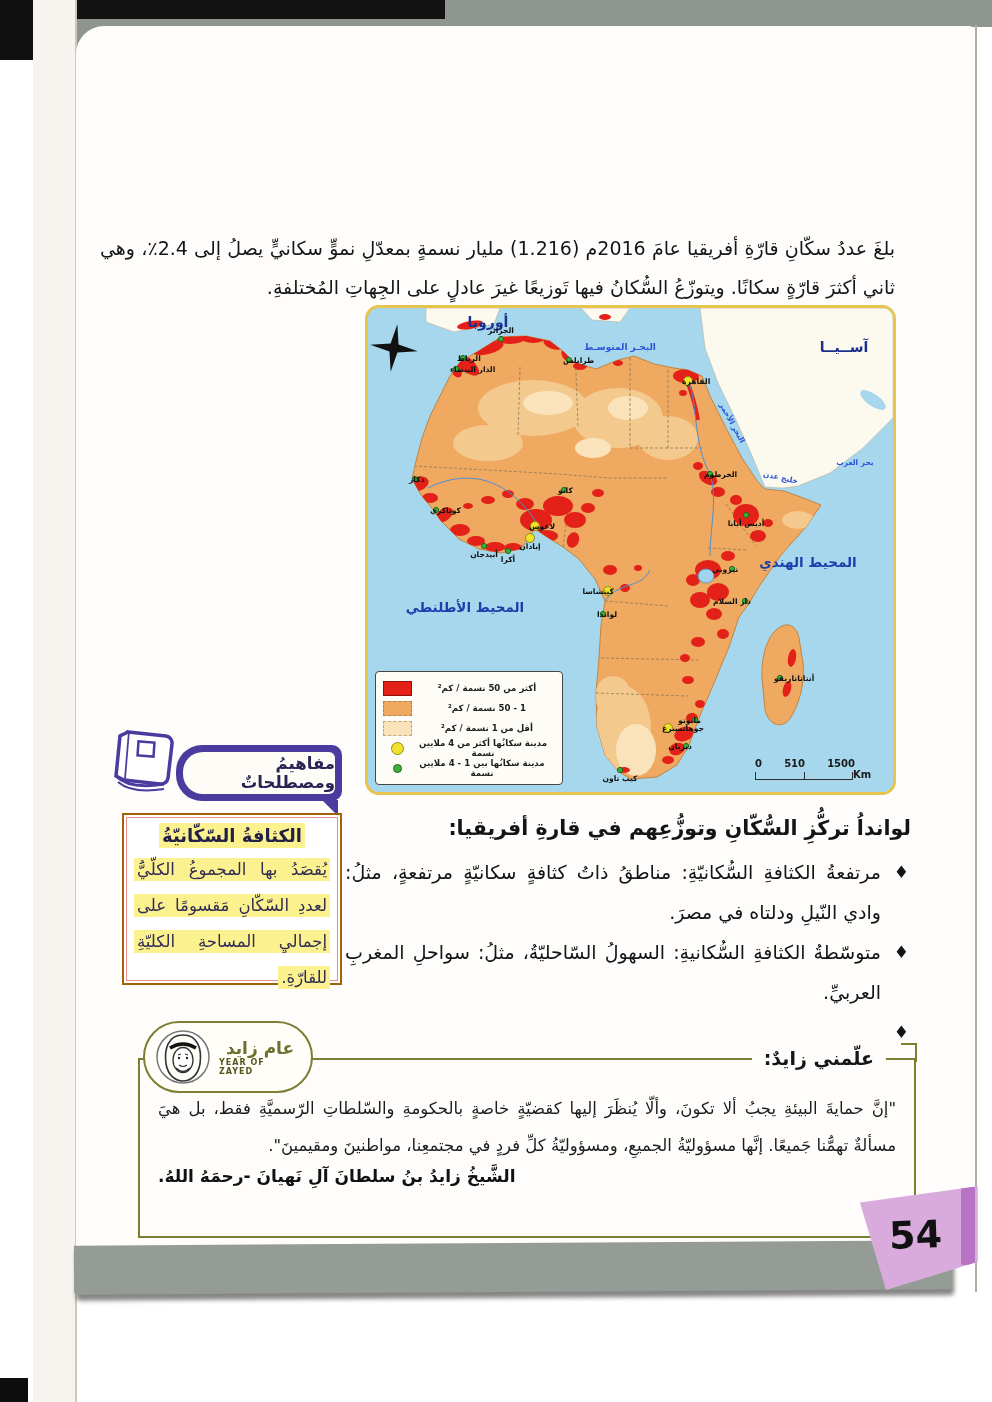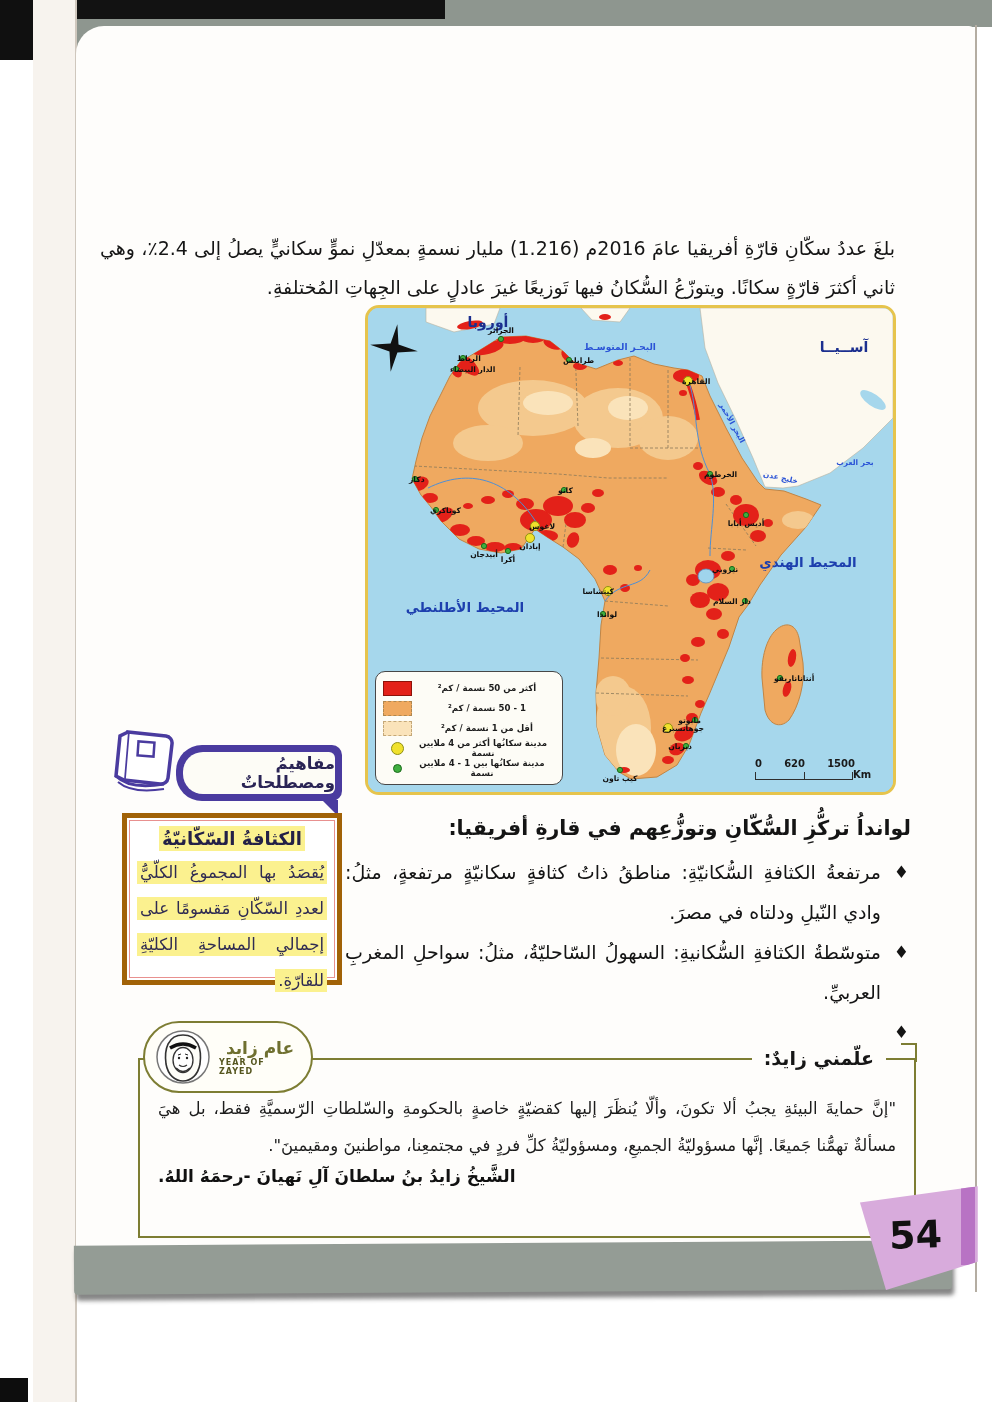--- a/index.html
+++ b/index.html
@@ -24,21 +24,21 @@
   .banner{position:absolute;left:396px;top:44px;width:502px;height:168px;}
   .banner-title{position:absolute;right:102px;top:112px;font-size:27px;font-weight:bold;color:#17a08f;direction:rtl;}
   
   .intro{position:absolute;left:100px;top:210px;width:795px;direction:rtl;text-align:justify;
          font-size:19px;line-height:39px;color:#161616;}
   
   .map-frame{position:absolute;left:365px;top:305px;width:531px;height:490px;border:3px solid #e6c44d;
              border-radius:14px;background:#a6d7ec;overflow:hidden;box-sizing:border-box;}
   .map-frame svg{position:absolute;left:0;top:0;}
   .map-legend{position:absolute;left:7px;bottom:7px;width:172px;background:#fdfcf6;border:1.6px solid #474747;
-              border-radius:10px;padding:6px 7px;z-index:3;}
+              border-radius:4px;padding:6px 7px;z-index:3;}
   .leg-row{display:flex;align-items:center;gap:7px;height:20px;direction:ltr;}
   .leg-row .txt{flex:1;text-align:center;direction:rtl;font-size:8.6px;font-weight:bold;color:#1c1c1c;}
   .sw{width:27px;height:13px;flex:0 0 auto;}
   .sw.red{background:#e32119;border:1px solid #8d1209;}
   .sw.orange{background:#efa960;border:1.4px dashed #b0874e;}
   .sw.light{background:#fae3ba;border:1.4px dashed #c4a878;}
   .sw.city-major{width:11px;height:11px;margin-left:8px;border-radius:50%;background:#f0e12c;border:1.6px solid #8f8f13;}
   .sw.city-minor{width:7px;height:7px;margin-left:10px;border-radius:50%;background:#3fae3f;border:1.2px solid #1c6b1c;}
   .map-scale{position:absolute;right:10px;bottom:12px;width:128px;z-index:3;direction:ltr;}
   .scale-nums{display:flex;justify-content:space-between;width:100px;font-size:10px;font-weight:bold;color:#1a1a1a;}
@@ -54,21 +54,21 @@
   .city-label{font-size:7.6px;font-weight:bold;fill:#101010;}
   
   .book-icon{position:absolute;left:98px;top:726px;}
   .concept-tab{position:absolute;left:176px;top:745px;width:166px;height:56px;background:#4a3b9f;
                border-radius:26px 10px 10px 26px;display:flex;align-items:center;justify-content:center;box-sizing:border-box;}
   .concept-tab .inner{background:#fdfcf6;border-radius:20px 6px 6px 20px;width:152px;height:42px;
                display:flex;align-items:center;justify-content:center;font-size:16.5px;font-weight:bold;color:#2a2455;direction:rtl;}
   .concept-connector{position:absolute;left:322px;top:800px;width:0;height:0;
                border-top:16px solid #4a3b9f;border-left:16px solid transparent;}
   .concept-box{position:absolute;left:122px;top:813px;width:220px;height:172px;background:#fff;
-               border:5px solid #a16207;box-shadow:inset 0 0 0 2px #fff,inset 0 0 0 3px #e8908f;
+               border:2px solid #a16207;box-shadow:inset 0 0 0 2px #fff,inset 0 0 0 3px #e8908f;
                padding:10px 10px 8px;box-sizing:border-box;direction:rtl;}
   .concept-term{text-align:center;font-size:18px;font-weight:bold;color:#232047;margin-bottom:6px;}
   .concept-def{font-size:16.5px;line-height:36px;text-align:justify;color:#2f2b52;}
   .hl{background:#fbf18f;padding:2px 3px;box-decoration-break:clone;-webkit-box-decoration-break:clone;}
   
   .dist{position:absolute;left:345px;top:816px;width:566px;direction:rtl;color:#141414;}
   .dist h2{font-size:20.5px;font-weight:bold;margin:0 0 12px;}
   .dist ul{list-style:none;margin:0;padding:0;}
   .dist li{position:relative;padding-right:30px;font-size:19px;line-height:40px;text-align:justify;}
   .dist .dia{position:absolute;right:2px;top:0;font-size:17px;}
@@ -354,21 +354,21 @@
       </div>
       <div class="leg-row">
         <span class="sw city-minor"></span>
         <span class="txt">مدينة سكانُها بين 1 - 4 ملايين نسمة</span>
       </div>
     </div>
 
     <div class="map-scale">
       <div class="scale-nums">
         <span>0</span>
-        <span>620</span>
+        <span>510</span>
         <span>1500</span>
       </div>
       <div class="scale-row">
         <div class="scale-bar"></div>
         <span class="scale-unit">Km</span>
       </div>
     </div>
   </div>
 
   <div class="book-icon">

